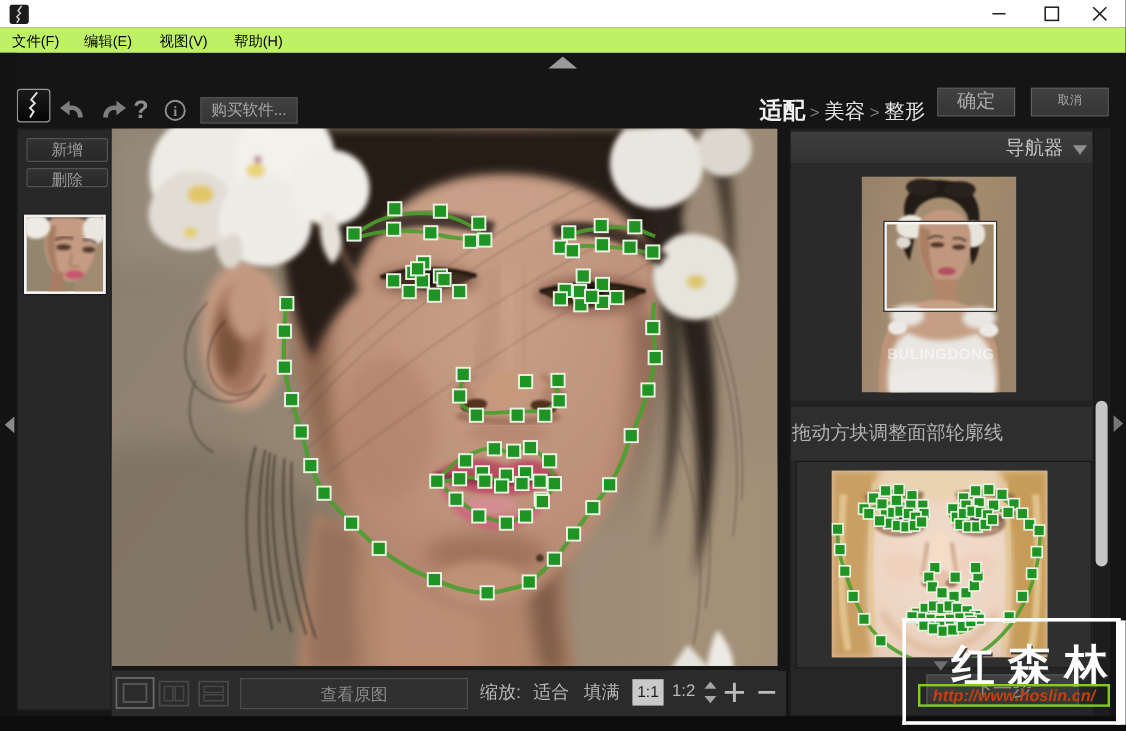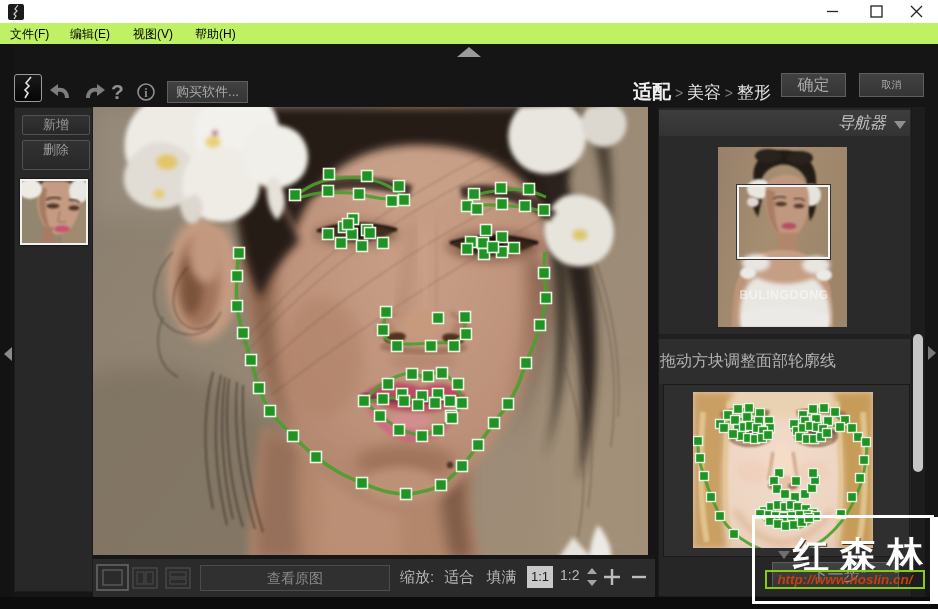--- a/index.html
+++ b/index.html
@@ -47,21 +47,21 @@
 <div class="btn" style="left:167px;top:81px;width:81px;height:22px;font-size:13px;line-height:20px;">购买软件...</div>
 <div class="abs" style="left:633px;top:79px;font-size:19px;color:#f0f0f0;font-weight:bold;white-space:nowrap;">适配<span style="color:#7f7f7f;font-size:14px;font-weight:normal;"> &gt; </span><span style="font-weight:normal;font-size:17px;color:#e3e3e3;">美容</span><span style="color:#7f7f7f;font-size:14px;font-weight:normal;"> &gt; </span><span style="font-weight:normal;font-size:17px;color:#e3e3e3;">整形</span></div>
 <div class="btn" style="left:781px;top:73px;width:65px;height:24px;font-size:16px;line-height:22px;">确定</div>
 <div class="btn" style="left:859px;top:73px;width:65px;height:24px;font-size:10px;line-height:22px;">取消</div>
 <div class="abs" style="left:0;top:44px;width:14px;height:565px;background:#131313;"></div>
 <svg class="abs" style="left:2px;top:346px" width="12" height="16">
     <path d="M10,1 L2,8 L10,15 Z" fill="#8a8a8a"></path>
   </svg>
 <div class="abs" style="left:14px;top:107px;width:79px;height:485px;background:#282828;border:1px solid #1c1c1c;"></div>
 <div class="panelbtn" style="left:22px;top:115px;width:68px;height:20px;line-height:18px;">新增</div>
-<div class="panelbtn" style="left:22px;top:140px;width:68px;height:30px;line-height:18px;">删除</div>
+<div class="panelbtn" style="left:22px;top:140px;width:68px;height:16px;line-height:18px;">删除</div>
 <div class="abs" style="left:20px;top:179px;width:68px;height:66px;background:#fff;border:2px solid #f2f2f2;box-shadow:0 0 2px #000;"><svg width="64" height="62" viewBox="0 0 64 62">
 <defs>
         <filter id="tb" x="-40%" y="-40%" width="180%" height="180%">
           <feGaussianBlur stdDeviation="1.2"></feGaussianBlur>
         </filter>
       </defs>
 <rect width="64" height="62" fill="#93866f"></rect>
 <rect x="40" y="0" width="24" height="62" fill="#a08a70"></rect>
 <path d="M14,0 L56,0 L58,16 L40,26 L20,10 Z" fill="#31271f" filter="url(#tb)"></path>
 <path d="M18,4 C12,22 16,42 30,52 C42,58 54,46 58,26 C60,12 54,2 42,0 L22,0 Z" fill="#c59c83" filter="url(#tb)"></path>
@@ -316,21 +316,21 @@
 <svg class="abs" style="left:585px;top:566px" width="14" height="22">
     <path d="M7,2 L12,8 L2,8 Z" fill="#a5a5a5"></path>
     <path d="M7,20 L12,14 L2,14 Z" fill="#a5a5a5"></path>
   </svg>
 <svg class="abs" style="left:602px;top:566px" width="50" height="22">
  <path d="M2,11 L18,11 M10,3 L10,19" stroke="#bdbdbd" stroke-width="2.4"></path>
  <path d="M30,11 L44,11" stroke="#bdbdbd" stroke-width="2.4"></path>
 </svg>
 <div class="abs" style="left:658px;top:107px;width:254px;height:490px;background:#262626;border:1px solid #1a1a1a;"></div>
 <div class="abs" style="left:659px;top:110px;width:251px;height:26px;background:linear-gradient(#3d3d3d,#333333);"></div>
-<div class="abs" style="left:838px;top:113px;font-size:16px;color:#c3c3c3;font-style:italic;">导航器</div>
+<div class="abs" style="left:838px;top:113px;font-size:16px;color:#c3c3c3;">导航器</div>
 <svg class="abs" style="left:893px;top:119px" width="14" height="12">
     <path d="M1,2 L13,2 L7,10 Z" fill="#909090"></path>
   </svg>
 <div class="abs" style="left:659px;top:136px;width:251px;height:198px;background:#2a2a2a;"></div>
 <div class="abs" style="left:718px;top:147px;width:129px;height:180px;"><svg width="129" height="180" viewBox="0 0 129 180">
 <defs>
         <filter id="nb" x="-40%" y="-40%" width="180%" height="180%">
           <feGaussianBlur stdDeviation="2"></feGaussianBlur>
         </filter>
         <filter id="nb1" x="-40%" y="-40%" width="180%" height="180%">

